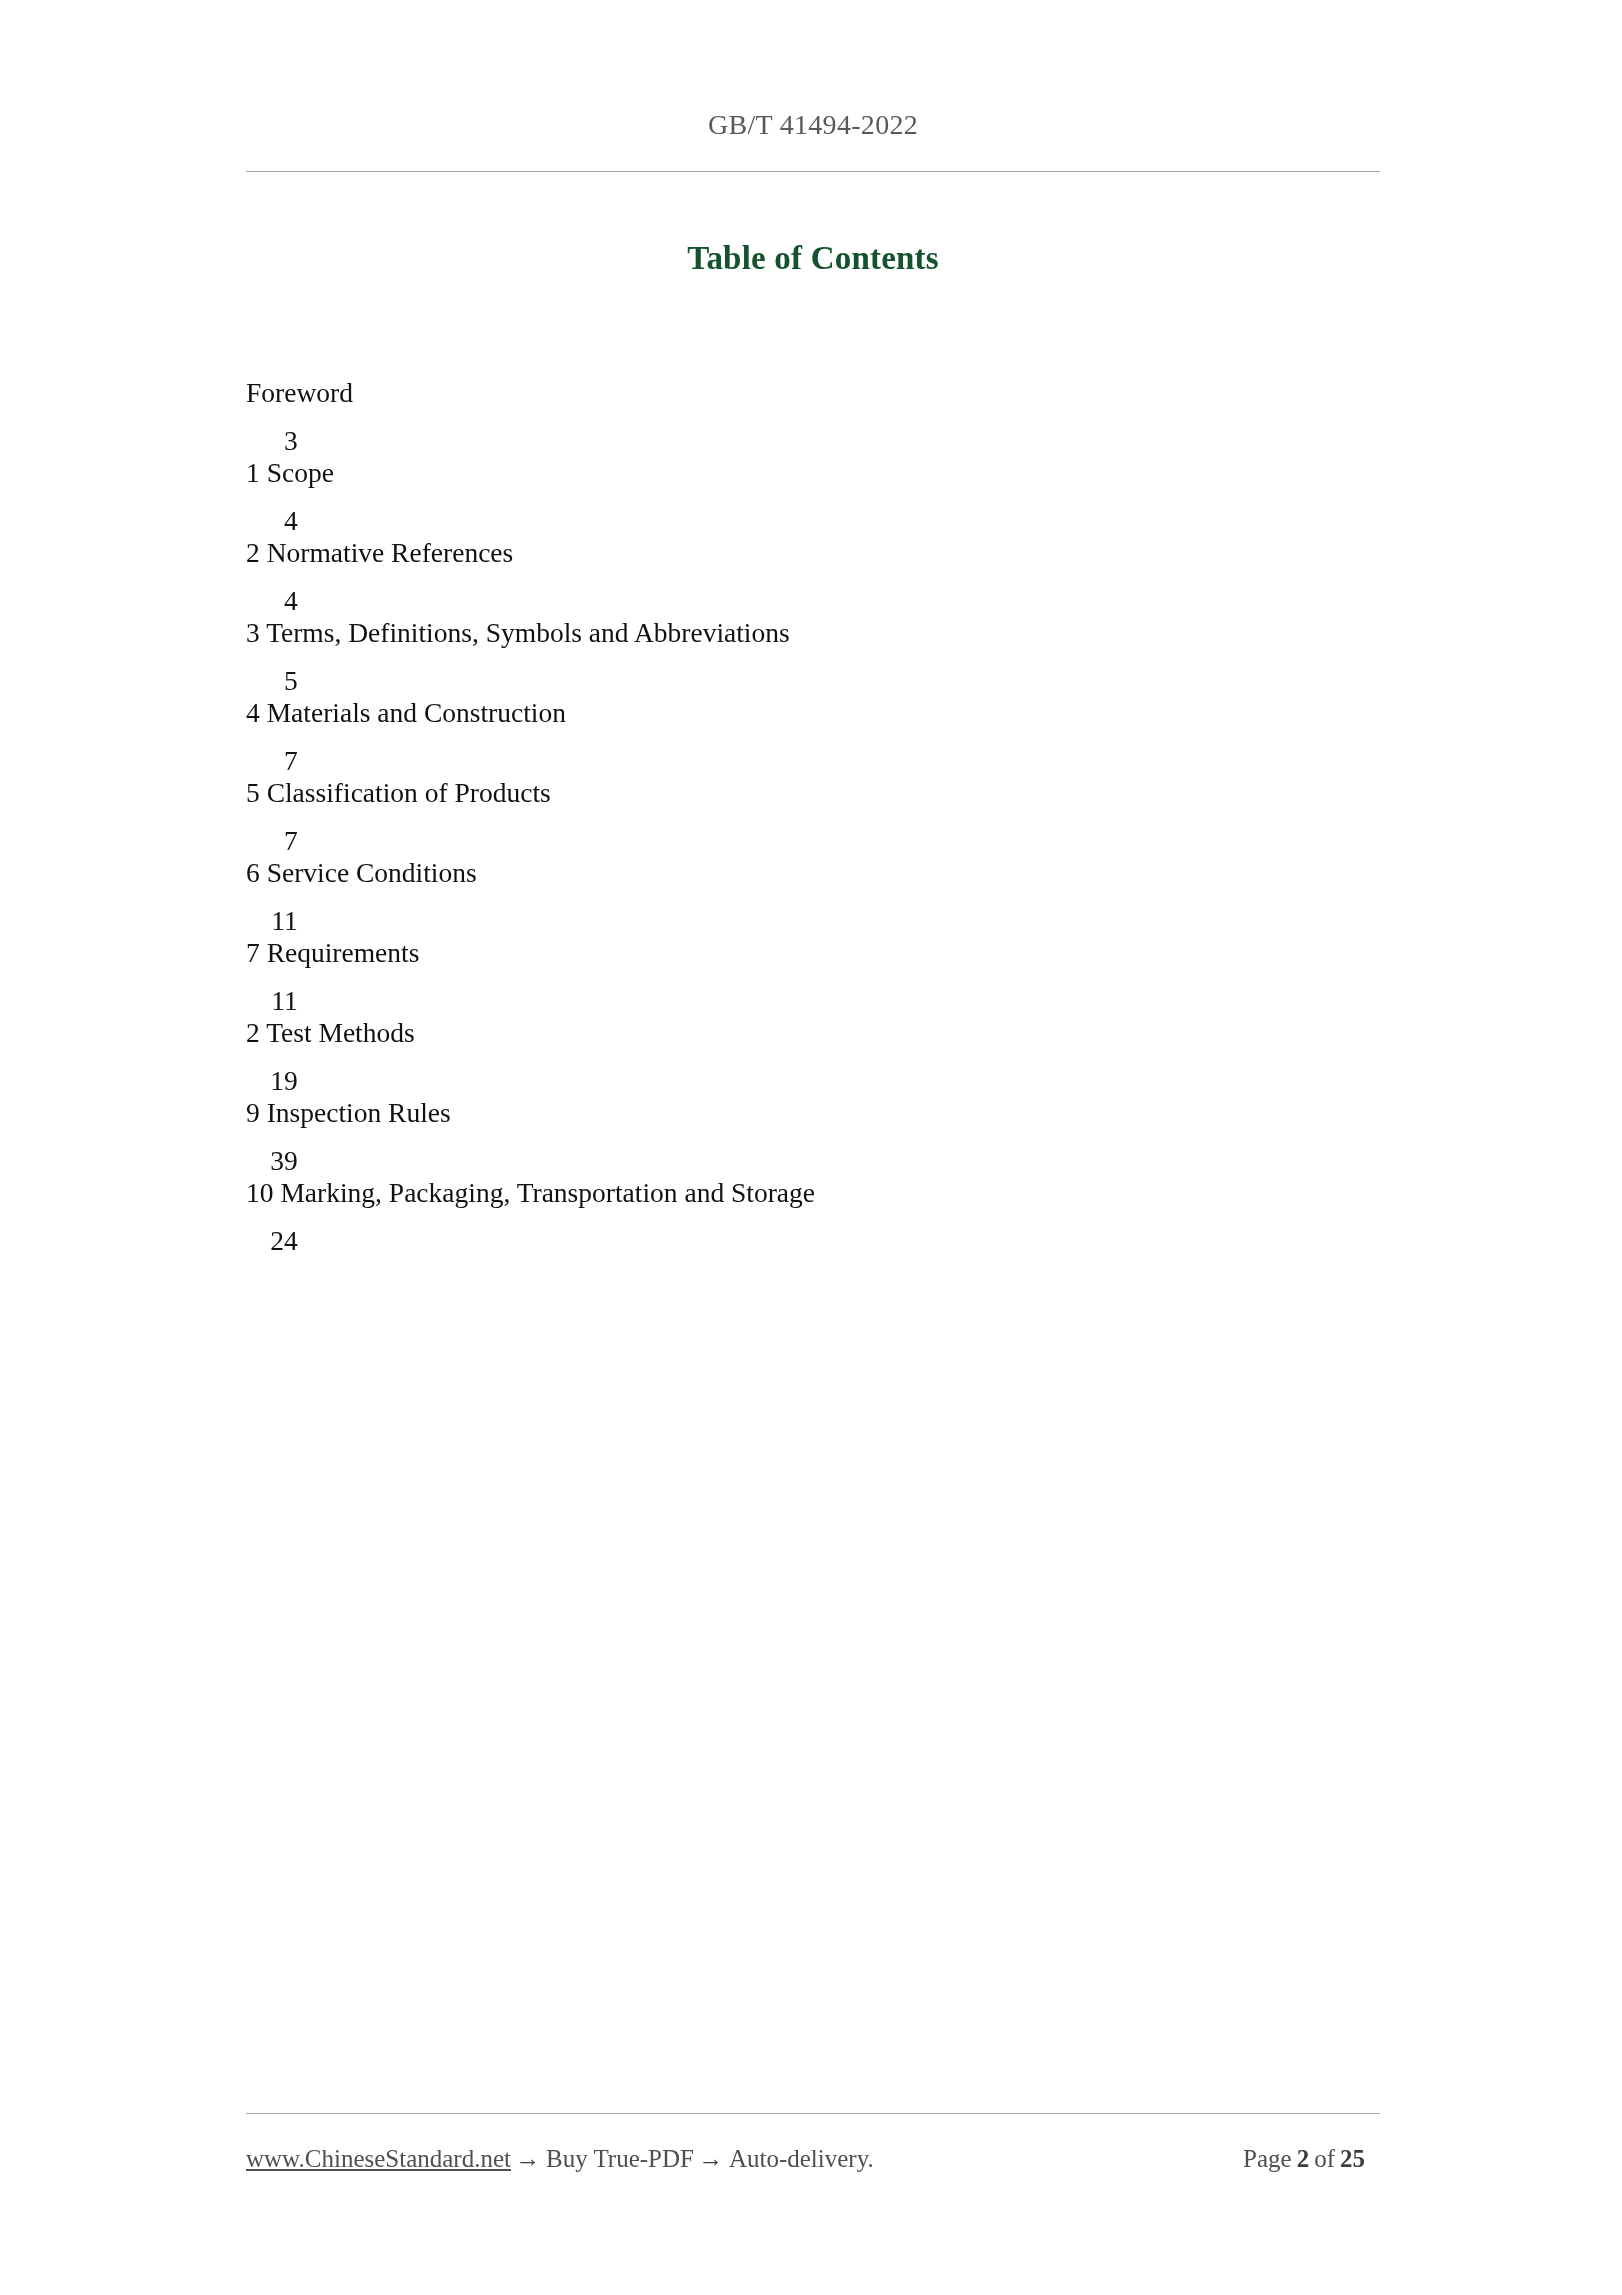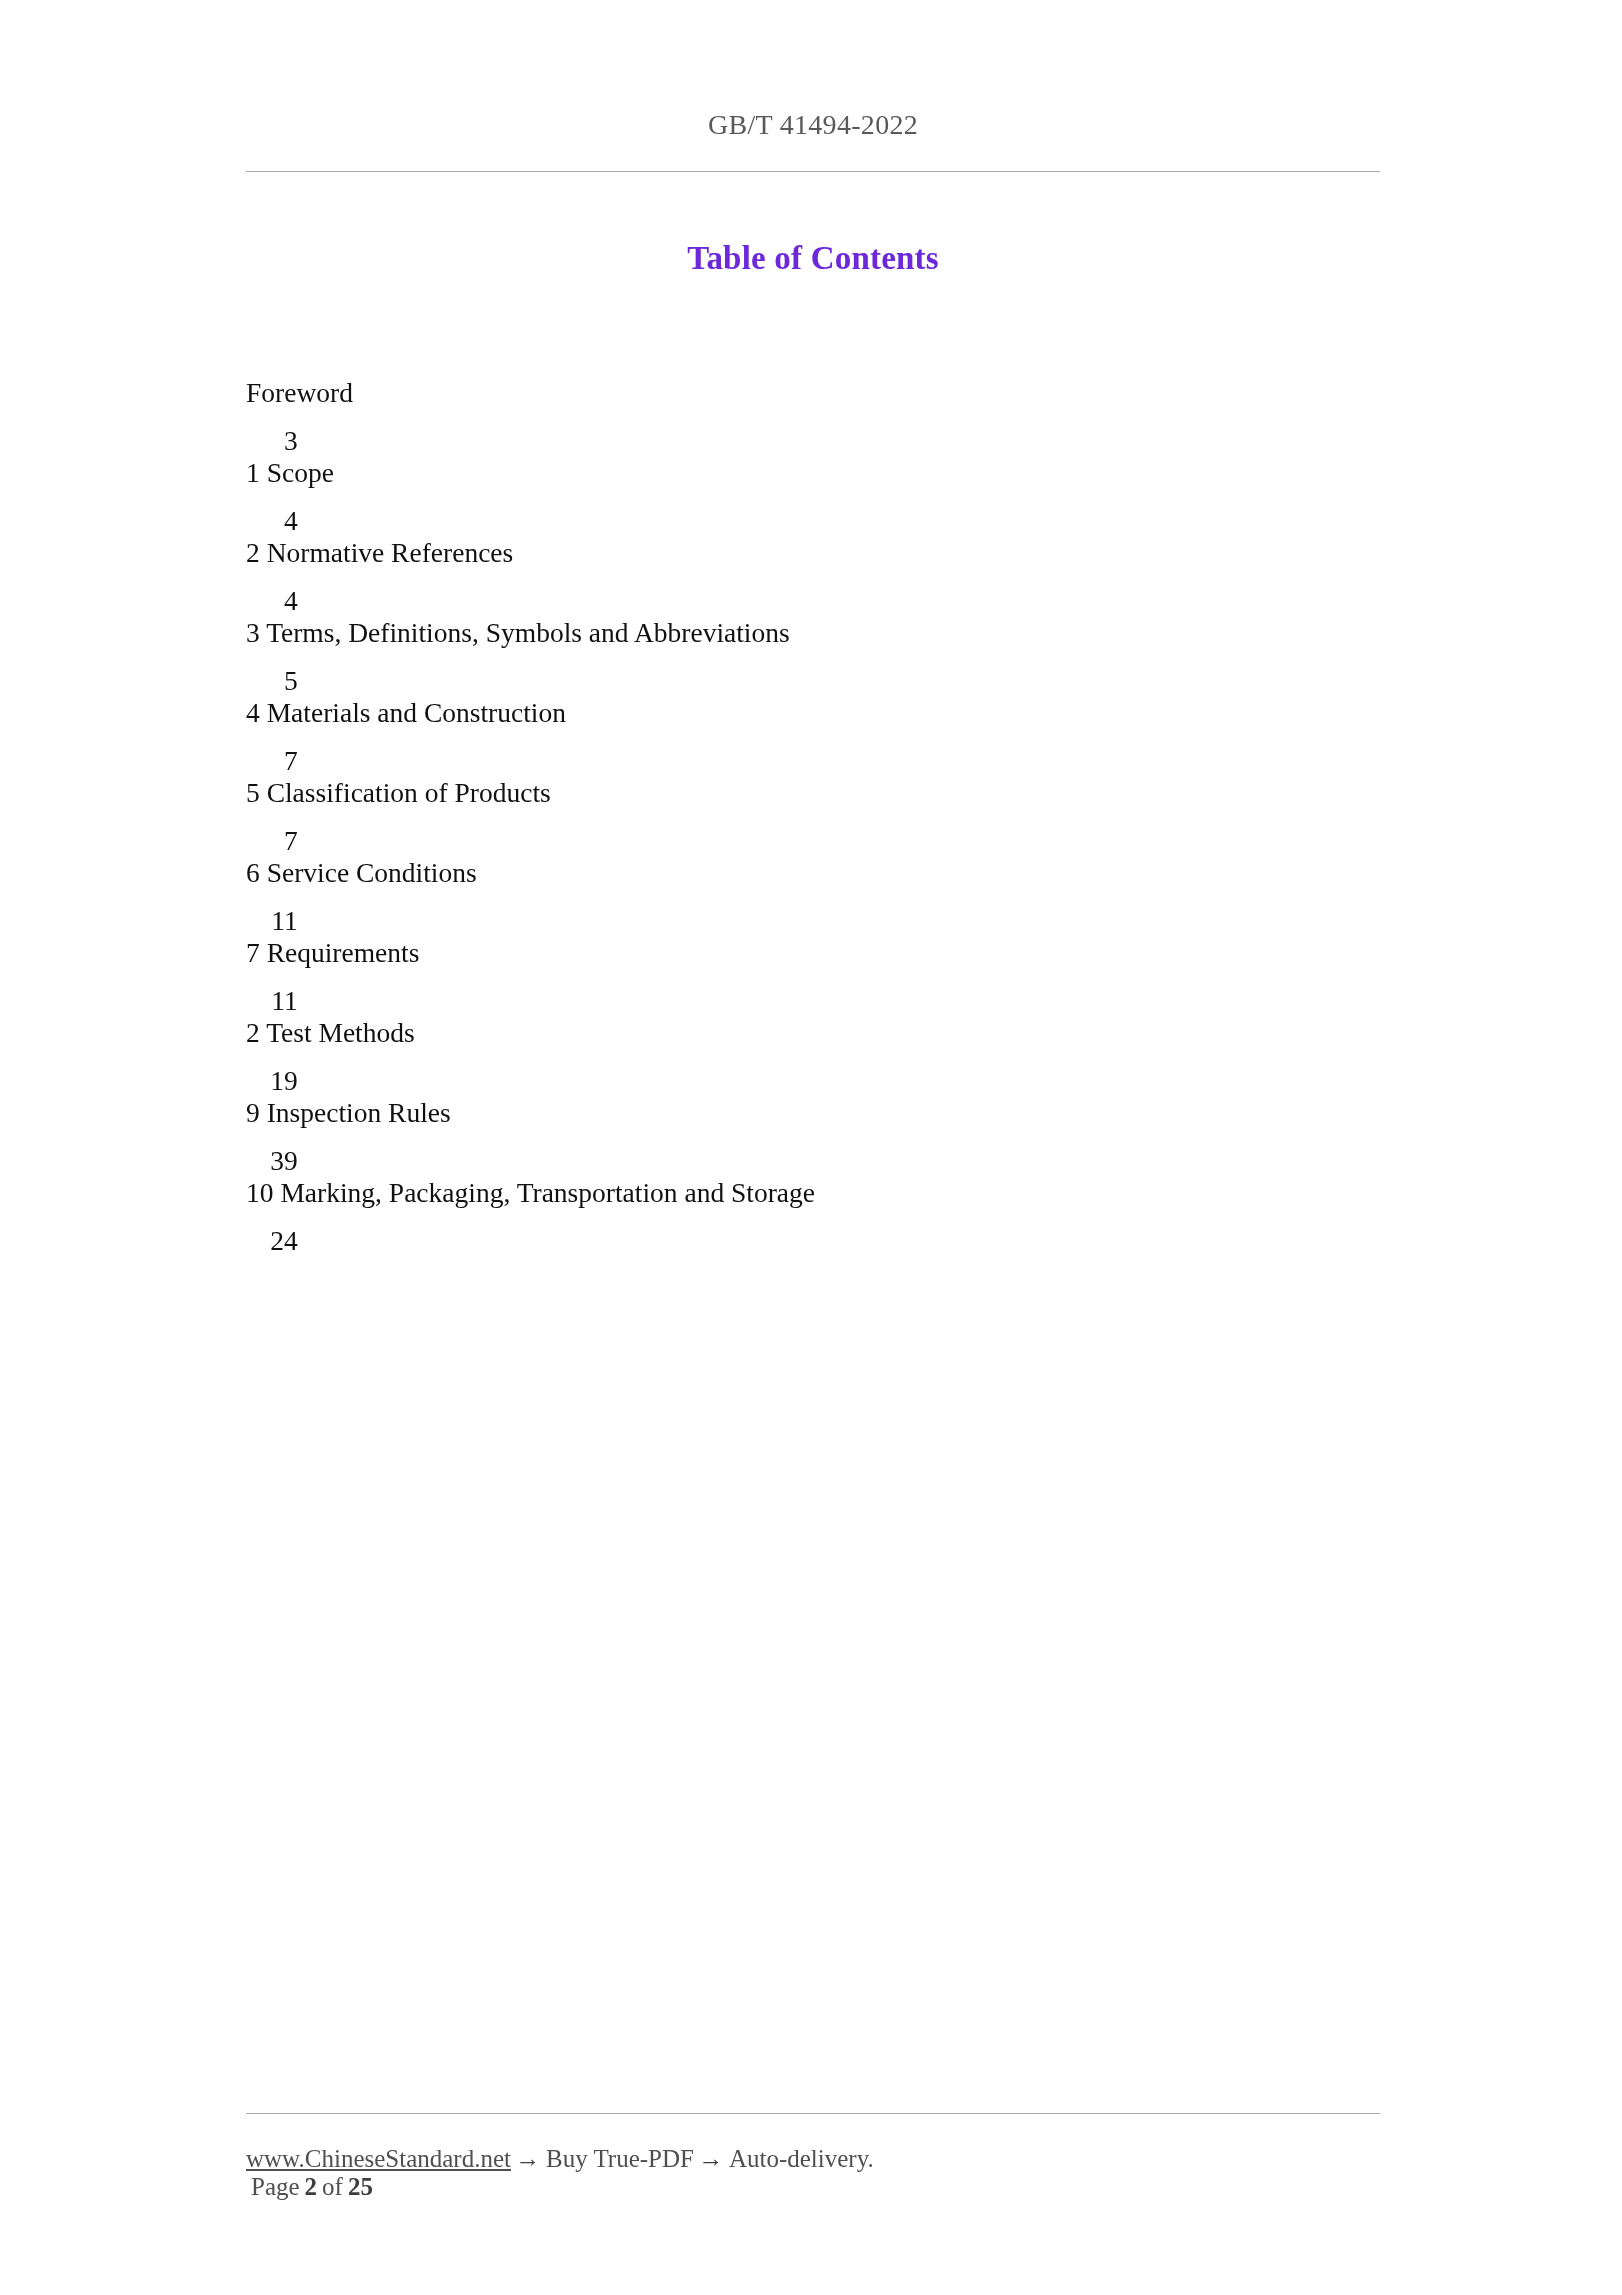--- a/index.html
+++ b/index.html
@@ -46,21 +46,21 @@
 
   
   .toc-title {
     position: absolute;
     left: 246px;
     top: 240px;
     width: 1134px;
     text-align: center;
     font-size: 33px;
     font-weight: bold;
-    color: #6d28d9;
+    color: #14532d;
     letter-spacing: 0.2px;
   }
 
   
   .toc-list {
     position: absolute;
     left: 246px;
     top: 377px;
     width: 1134px;
   }
@@ -123,24 +123,23 @@
     height: 0;
     border-top: 1.7px solid #a6a6a8;
   }
 
   .page-footer {
     position: absolute;
     left: 246px;
     top: 2145px;
     width: 1134px;
     display: flex;
-    align-items: flex-start;
+    align-items: flex-end;
     font-size: 25px;
     color: #4f4f52;
-    flex-direction: column;
   }
 
   .footer-promo {
     flex: 0 0 auto;
     white-space: nowrap;
   }
 
   .footer-url {
     text-decoration: underline;
     color: #4f4f52;

